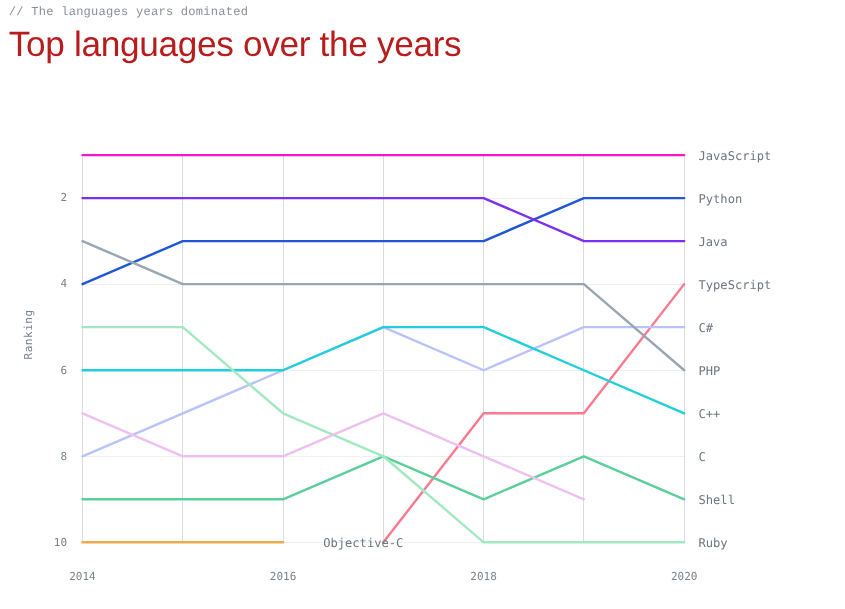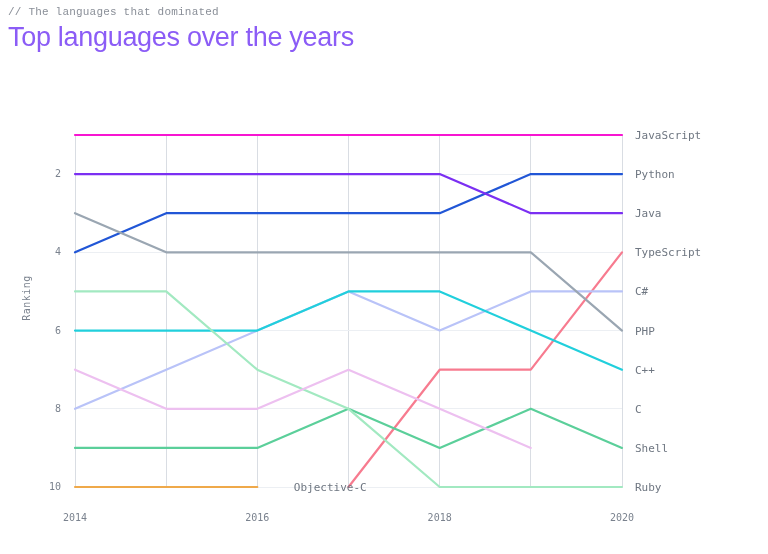--- a/index.html
+++ b/index.html
@@ -14,23 +14,23 @@
   .header {
     padding: 6px 8px 10px 8px;
   }
   .kicker {
     font-family: "SFMono-Regular", Consolas, "Liberation Mono", Menlo, monospace;
     font-size: 11px;
     color: #8a8f98;
     letter-spacing: 0.2px;
   }
   .title {
-    font-size: 27px;
+    font-size: 32px;
     font-weight: 400;
-    color: #8b5cf6;
+    color: #b91c1c;
     margin: 4px 0 0 0;
     letter-spacing: -0.3px;
   }
   .chart-wrap {
     position: relative;
     width: 768px;
   }
   .ylabel {
     position: absolute;
     left: 4px;
@@ -47,21 +47,21 @@
   .grid-h { stroke: #eceff3; stroke-width: 1; shape-rendering: crispEdges; }
   .axis-tick { font-family: "SFMono-Regular", Consolas, monospace; font-size: 10px; fill: #7a828e; }
   .series { fill: none; stroke-width: 2.2; stroke-linejoin: round; stroke-linecap: round; }
   .legend { font-family: "SFMono-Regular", Consolas, monospace; font-size: 11px; fill: #6e7681; }
   .inside-label { font-family: "SFMono-Regular", Consolas, monospace; font-size: 11px; fill: #6e7681; }
 </style>
 </head>
 <body>
 
 <div class="header">
-  <div class="kicker">// The languages that dominated</div>
+  <div class="kicker">// The languages years dominated</div>
   <h1 class="title">Top languages over the years</h1>
 </div>
 
 <div class="chart-wrap">
   <div class="ylabel">Ranking</div>
   <svg id="chart-svg" width="768" height="470" viewBox="0 0 768 470">
       <line x1="75" y1="72" x2="75" y2="424" class="grid"></line>
       <line x1="166.16666666666666" y1="72" x2="166.16666666666666" y2="424" class="grid"></line>
       <line x1="257.3333333333333" y1="72" x2="257.3333333333333" y2="424" class="grid"></line>
       <line x1="348.5" y1="72" x2="348.5" y2="424" class="grid"></line>

